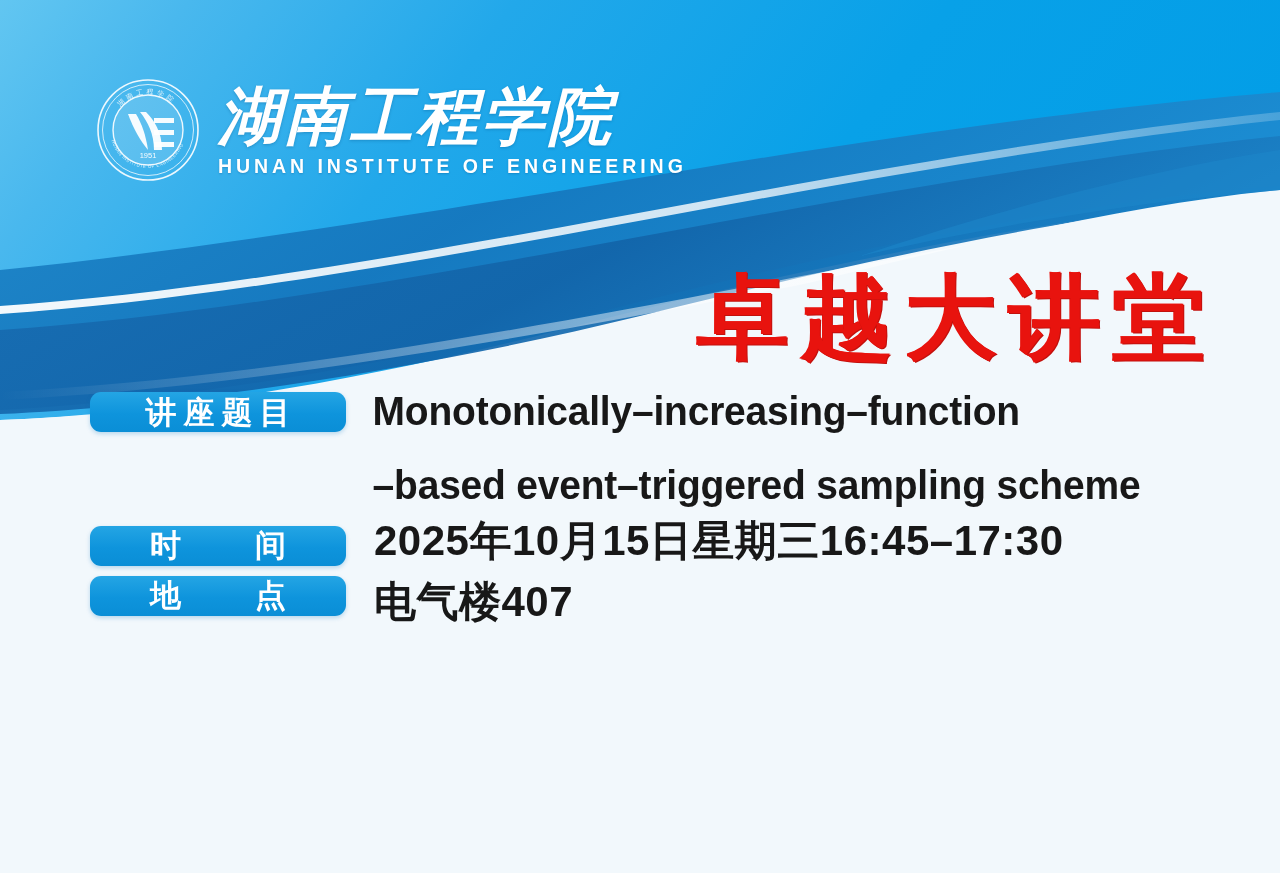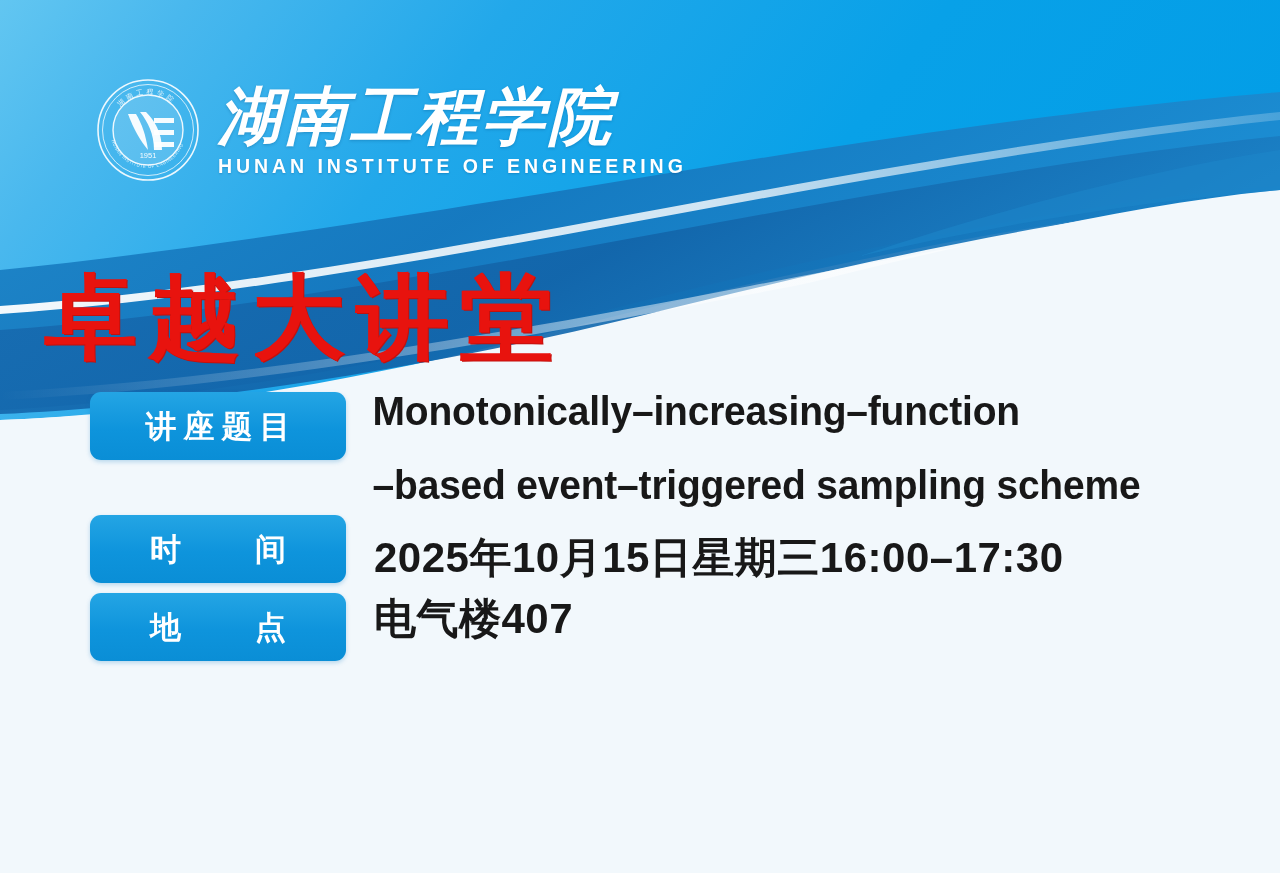--- a/index.html
+++ b/index.html
@@ -73,24 +73,23 @@
     transform-origin: left center;
     text-shadow: 0 1px 2px rgba(0,60,110,0.25);
   }
 
   
   .headline {
     position: absolute;
     left: 0;
     top: 272px;
     width: 1217px;
-    text-align: left;
+    text-align: right;
     z-index: 6;
     pointer-events: none;
-    padding-left: 33px;
   }
   .headline-text {
     display: inline-block;
     font-family: "Liberation Serif", "DejaVu Serif", serif;
     font-size: 92px;
     line-height: 1;
     font-weight: 700;
     color: #E8130E;
     letter-spacing: 12px;
     padding-left: 12px;
@@ -111,21 +110,21 @@
     padding-left: 90px;
   }
   .row--title     { margin-bottom: 0; }
   .row--speaker   { margin-top: 115px; }
   .row--time      { margin-top: 6px; align-items: flex-end; }
   .row--place     { margin-top: 10px; justify-content: flex-end; }
 
   .tag {
     flex: 0 0 auto;
     width: 256px;
-    height: 68px;
+    height: 40px;
     border-radius: 11px;
     background: linear-gradient(180deg, #24A5E4 0%, #0E94DC 55%, #0A8ED6 100%);
     box-shadow: 0 2px 4px rgba(10,120,190,0.25);
     color: #ffffff;
     font-family: "Liberation Sans", "DejaVu Sans", sans-serif;
     font-size: 31px;
     font-weight: 700;
     display: flex;
     align-items: center;
     justify-content: center;
@@ -266,21 +265,21 @@
         <span class="ln1">Monotonically–increasing–function</span>
         <span class="ln2">–based event–triggered sampling scheme</span>
       </div>
     </div>
 
 
     <div class="row row--time">
       <div class="tag tag--xwide">
         <span class="tag-inner">时间</span>
       </div>
-      <div class="value value--cn">2025年10月15日星期三16:00–17:30</div>
+      <div class="value value--cn">2025年10月15日星期三16:45–17:30</div>
     </div>
 
     <div class="row row--place">
       <div class="tag tag--xwide">
         <span class="tag-inner">地点</span>
       </div>
       <div class="value value--cn">电气楼407</div>
     </div>
 
   </div>

